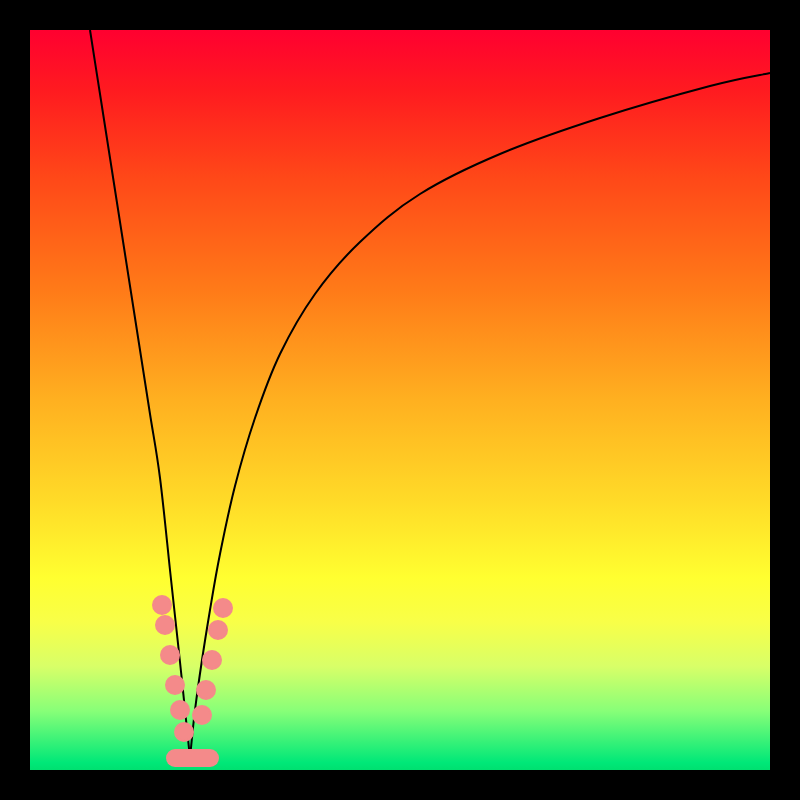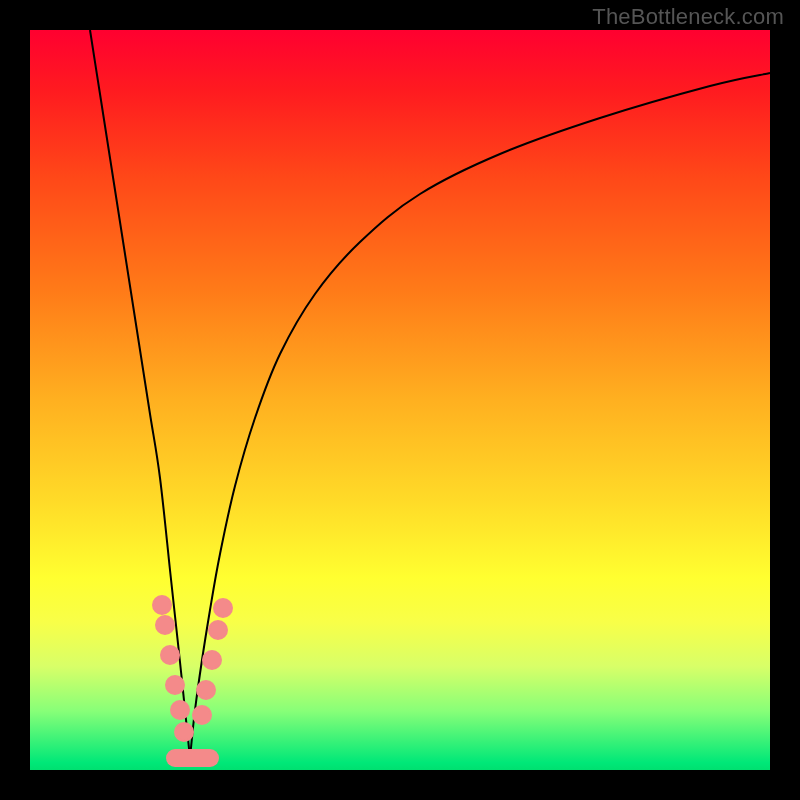--- a/index.html
+++ b/index.html
@@ -94,14 +94,13 @@
         <circle cx="145" cy="655" r="9" class="dot"></circle>
         <circle cx="150" cy="680" r="9" class="dot"></circle>
         <circle cx="154" cy="702" r="9" class="dot"></circle>
         <circle cx="172" cy="685" r="9" class="dot"></circle>
         <circle cx="176" cy="660" r="9" class="dot"></circle>
         <circle cx="182" cy="630" r="9" class="dot"></circle>
         <circle cx="188" cy="600" r="9" class="dot"></circle>
         <circle cx="193" cy="578" r="9" class="dot"></circle>
       </svg>
   </div>
-  <div class="watermark">TheBottleneck.com</div>
 </div>
 
 </body></html>

